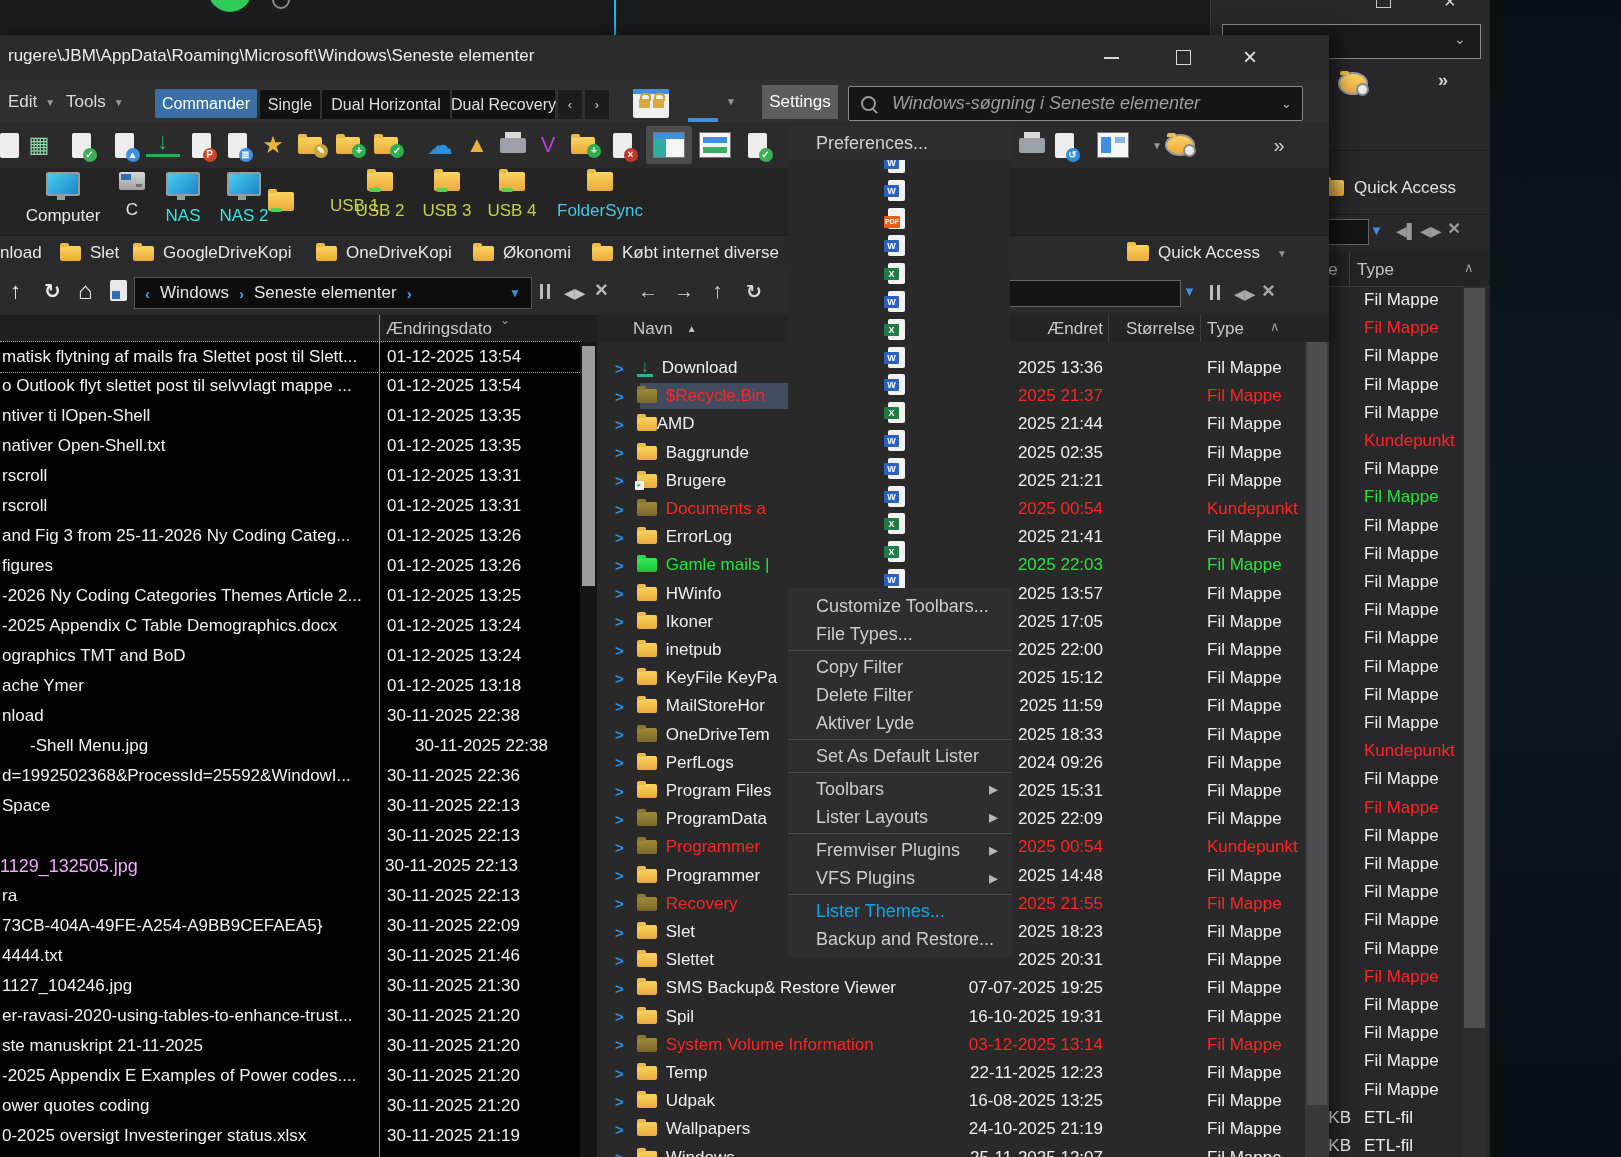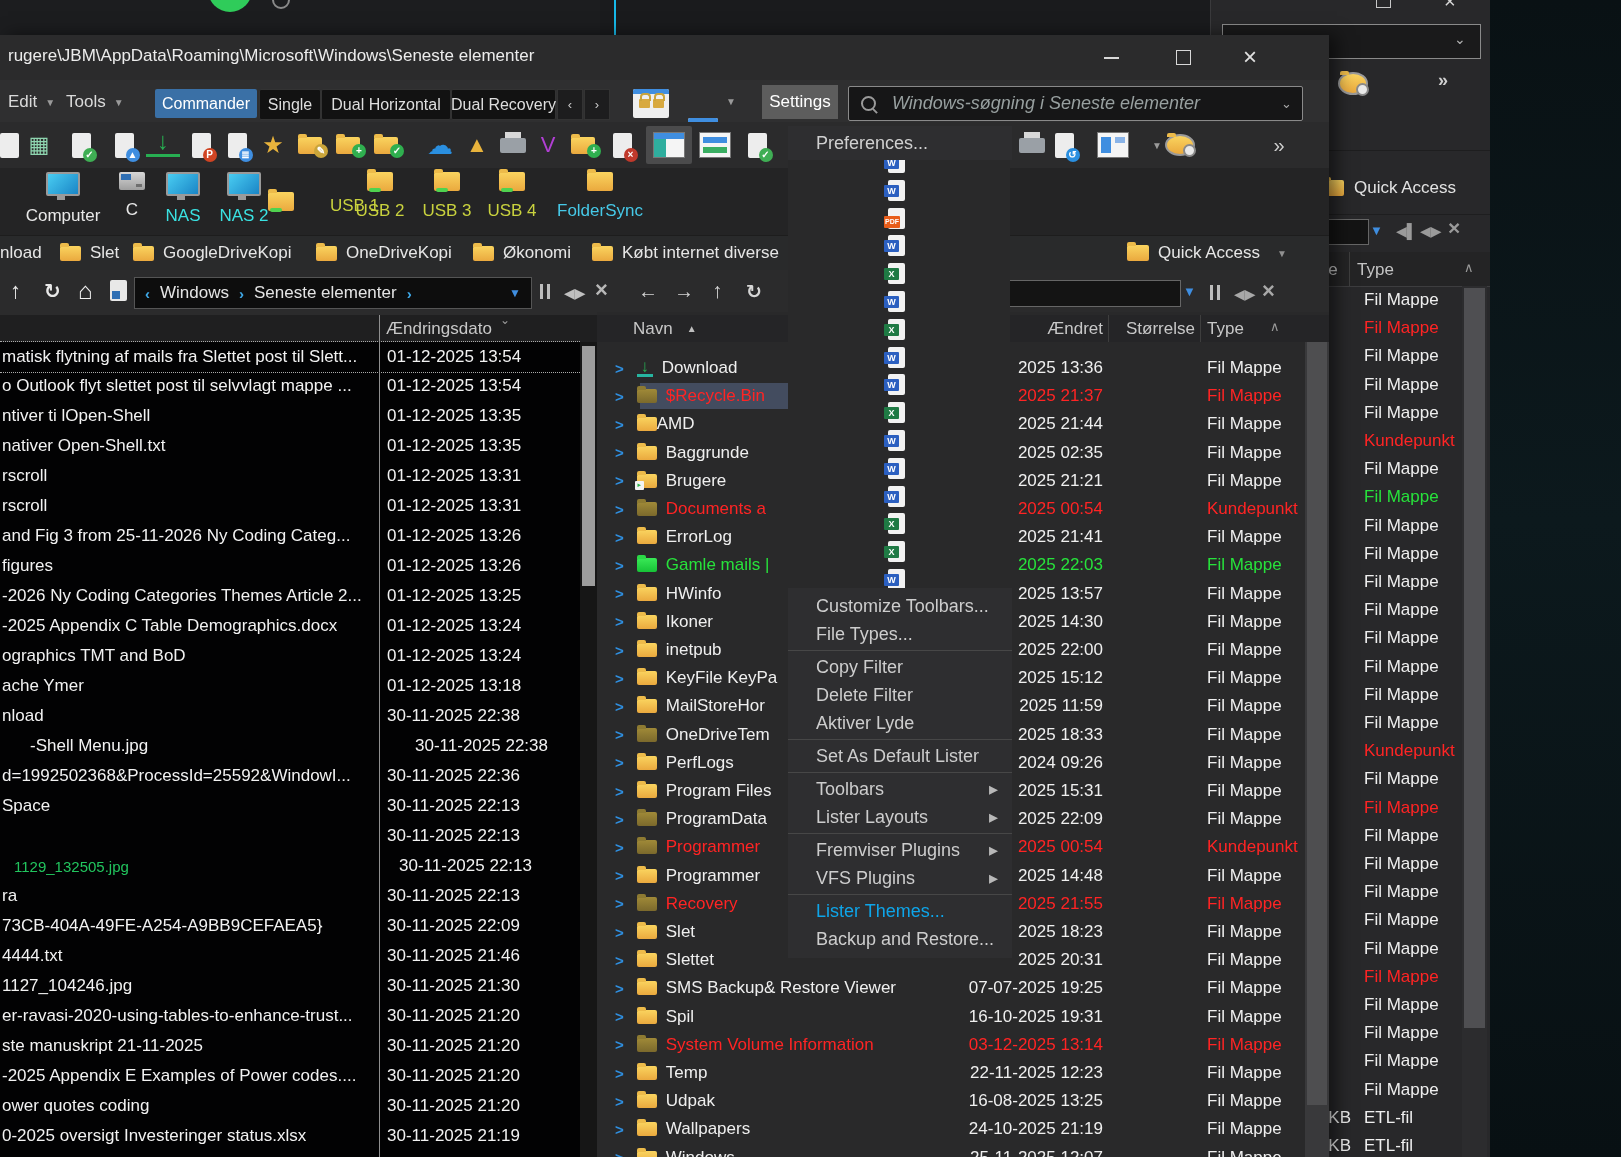--- a/index.html
+++ b/index.html
@@ -528,21 +528,21 @@
       </div>
       <div style="position: absolute; left: 0px; top: 791px; width: 580px; height: 30px; display: flex; align-items: center; overflow: hidden;">
         <div style="width: 376px; padding-left: 2px; color: rgb(242, 242, 242); font-size: 17px; white-space: nowrap; overflow: hidden; flex: 0 0 auto;">Space</div>
         <div style="padding-left: 9px; color: rgb(242, 242, 242); font-size: 17px; white-space: nowrap;">30-11-2025 22:13</div>
       </div>
       <div style="position: absolute; left: 0px; top: 821px; width: 580px; height: 30px; display: flex; align-items: center; overflow: hidden;">
         <div style="width: 376px; padding-left: 2px; color: rgb(242, 242, 242); font-size: 17px; white-space: nowrap; overflow: hidden; flex: 0 0 auto;"></div>
         <div style="padding-left: 9px; color: rgb(242, 242, 242); font-size: 17px; white-space: nowrap;">30-11-2025 22:13</div>
       </div>
       <div style="position: absolute; left: 0px; top: 851px; width: 580px; height: 30px; display: flex; align-items: center; overflow: hidden;">
-        <div style="width: 376px; padding-left: 14px; color: #22c55e; font-size: 15px; white-space: nowrap; overflow: hidden; flex: 0 0 auto;">1129_132505.jpg</div>
+        <div style="width: 376px; padding-left: 0; color: #f0abfc; font-size: 18px; white-space: nowrap; overflow: hidden; flex: 0 0 auto;">1129_132505.jpg</div>
         <div style="padding-left: 9px; color: rgb(242, 242, 242); font-size: 17px; white-space: nowrap;">30-11-2025 22:13</div>
       </div>
       <div style="position: absolute; left: 0px; top: 881px; width: 580px; height: 30px; display: flex; align-items: center; overflow: hidden;">
         <div style="width: 376px; padding-left: 2px; color: rgb(242, 242, 242); font-size: 17px; white-space: nowrap; overflow: hidden; flex: 0 0 auto;">ra</div>
         <div style="padding-left: 9px; color: rgb(242, 242, 242); font-size: 17px; white-space: nowrap;">30-11-2025 22:13</div>
       </div>
       <div style="position: absolute; left: 0px; top: 911px; width: 580px; height: 30px; display: flex; align-items: center; overflow: hidden;">
         <div style="width: 376px; padding-left: 2px; color: rgb(242, 242, 242); font-size: 17px; white-space: nowrap; overflow: hidden; flex: 0 0 auto;">73CB-404A-49FE-A254-A9BB9CEFAEA5}</div>
         <div style="padding-left: 9px; color: rgb(242, 242, 242); font-size: 17px; white-space: nowrap;">30-11-2025 22:09</div>
       </div>
@@ -659,21 +659,21 @@
         <span style="position: relative; margin-left: 18px; color: rgb(47, 143, 224); font-weight: 900; font-size: 15px; flex: 0 0 auto;">&gt;</span>
         <span class="folder" style="position: relative; margin-left: 13px;"></span>
         <span style="position: relative; margin-left: 9px; font-size: 17px; white-space: nowrap; color: rgb(239, 239, 239);">HWinfo</span>
         <span style="position: absolute; right: 202px; font-size: 17px; white-space: nowrap; color: rgb(239, 239, 239);">2025 13:57</span>
         <span style="position: absolute; left: 610px; font-size: 17px; white-space: nowrap; color: rgb(239, 239, 239);">Fil Mappe</span>
       </div>
       <div style="position: absolute; left: 597px; top: 607.8px; width: 708px; height: 28px; display: flex; align-items: center; overflow: hidden;">
         <span style="position: relative; margin-left: 18px; color: rgb(47, 143, 224); font-weight: 900; font-size: 15px; flex: 0 0 auto;">&gt;</span>
         <span class="folder" style="position: relative; margin-left: 13px;"></span>
         <span style="position: relative; margin-left: 9px; font-size: 17px; white-space: nowrap; color: rgb(239, 239, 239);">Ikoner</span>
-        <span style="position: absolute; right: 202px; font-size: 17px; white-space: nowrap; color: rgb(239, 239, 239);">2025 14:30</span>
+        <span style="position: absolute; right: 202px; font-size: 17px; white-space: nowrap; color: rgb(239, 239, 239);">2025 17:05</span>
         <span style="position: absolute; left: 610px; font-size: 17px; white-space: nowrap; color: rgb(239, 239, 239);">Fil Mappe</span>
       </div>
       <div style="position: absolute; left: 597px; top: 636px; width: 708px; height: 28px; display: flex; align-items: center; overflow: hidden;">
         <span style="position: relative; margin-left: 18px; color: rgb(47, 143, 224); font-weight: 900; font-size: 15px; flex: 0 0 auto;">&gt;</span>
         <span class="folder" style="position: relative; margin-left: 13px;"></span>
         <span style="position: relative; margin-left: 9px; font-size: 17px; white-space: nowrap; color: rgb(239, 239, 239);">inetpub</span>
         <span style="position: absolute; right: 202px; font-size: 17px; white-space: nowrap; color: rgb(239, 239, 239);">2025 22:00</span>
         <span style="position: absolute; left: 610px; font-size: 17px; white-space: nowrap; color: rgb(239, 239, 239);">Fil Mappe</span>
       </div>
       <div style="position: absolute; left: 597px; top: 664.2px; width: 708px; height: 28px; display: flex; align-items: center; overflow: hidden;">

